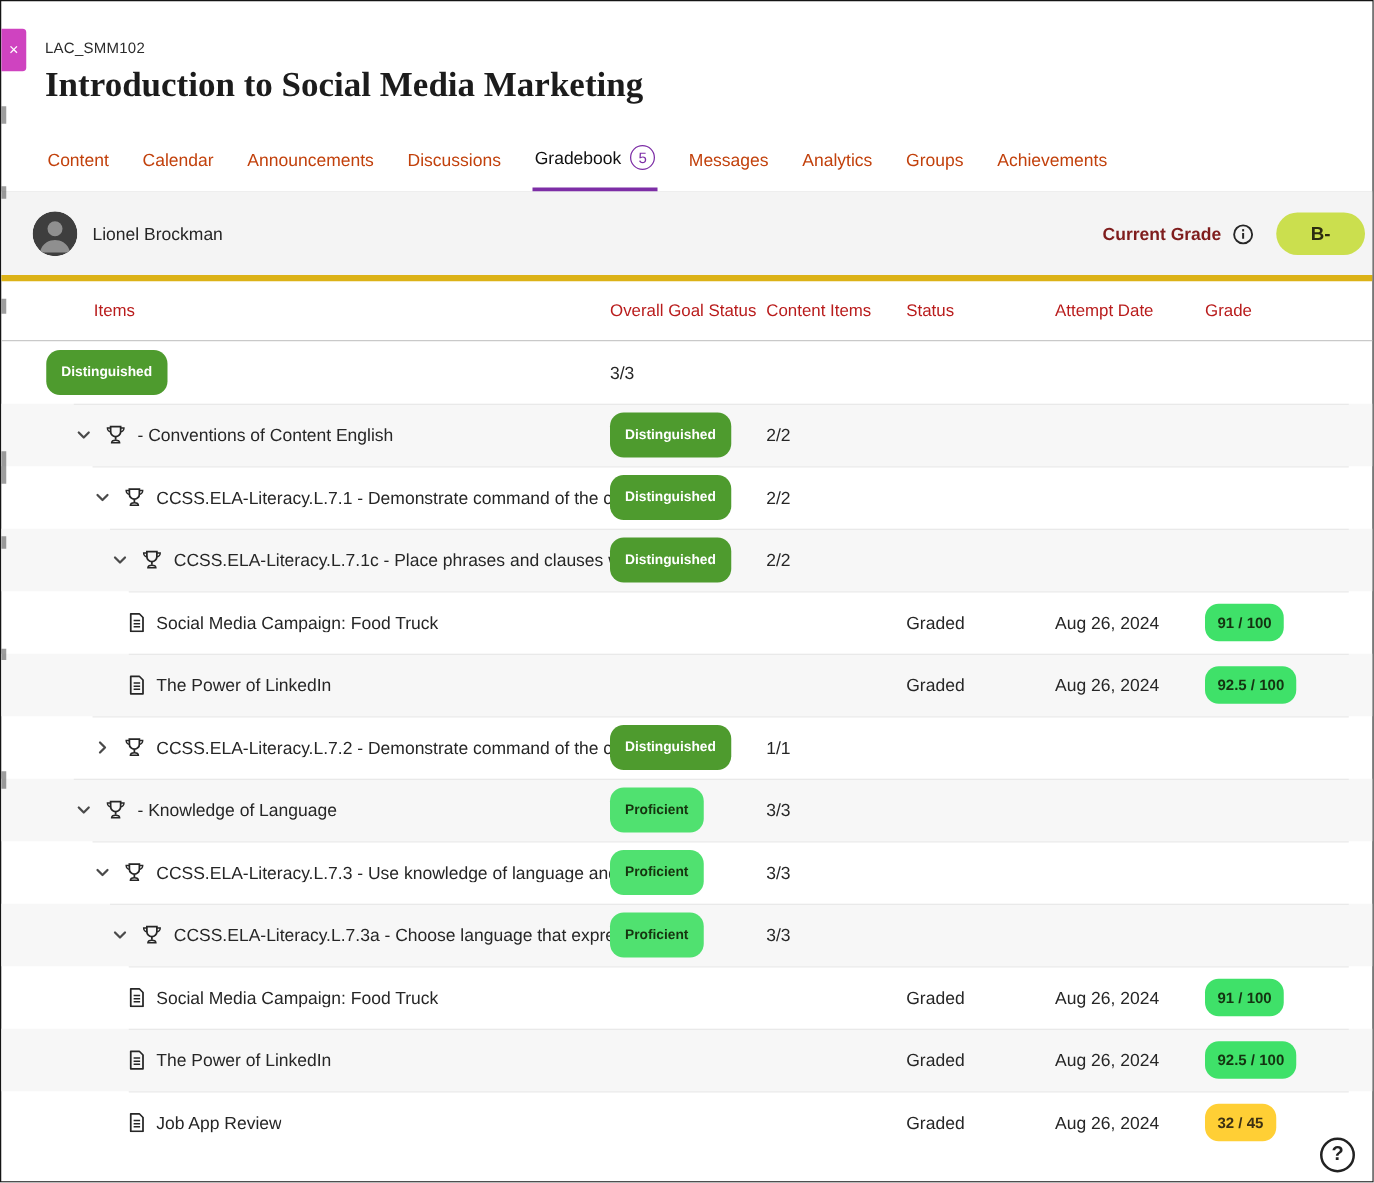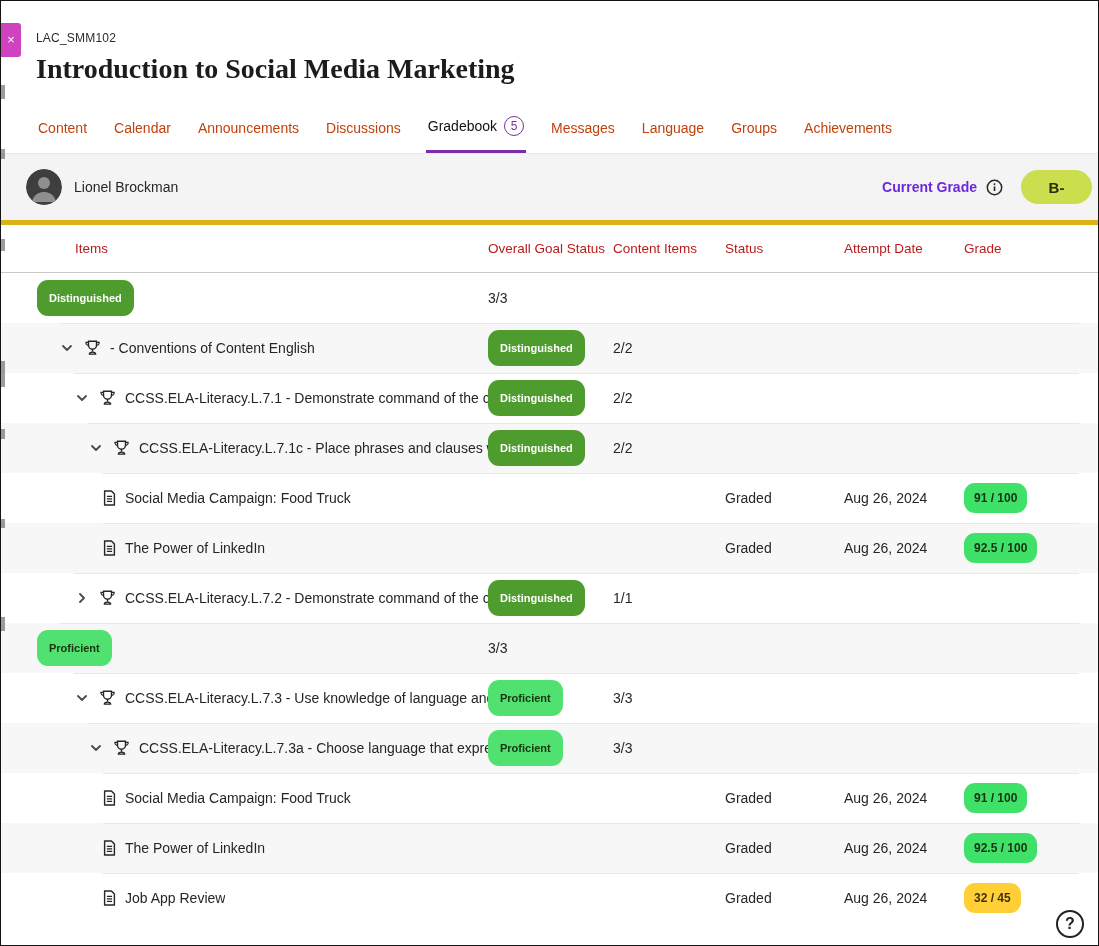--- a/index.html
+++ b/index.html
@@ -57,21 +57,21 @@
   }
 
   
   .student{
     height:66px; background:#f4f4f4; display:flex; align-items:center;
     padding:0 6px 0 25px;
   }
   .avatar{ width:36px; height:36px; border-radius:50%; overflow:hidden; flex:0 0 auto; cursor:pointer; }
   .sname{ margin-left:12px; font-size:14px; color:#262626; }
   .spacer{ flex:1; }
-  .cg-label{ font-size:14px; font-weight:700; color:#6d28d9; }
+  .cg-label{ font-size:14px; font-weight:700; color:#7f1d1d; }
   .info{ margin-left:9px; display:flex; cursor:pointer; }
   .overall-pill{
     margin-left:18px; min-width:71px; height:34px; padding:0 14px;
     background:var(--lime); border-radius:17px;
     display:flex; align-items:center; justify-content:center;
     font-size:15px; font-weight:700; color:#2b2b10; cursor:pointer;
   }
   .goldbar{ height:5px; background:var(--gold); }
 
   
@@ -163,21 +163,21 @@
         <span>Discussions</span>
       </button>
     <button class="tab active">
       <span>Gradebook</span>
       <span class="count">5</span>
     </button>
     <button class="tab">
         <span>Messages</span>
       </button>
     <button class="tab">
-        <span>Language</span>
+        <span>Analytics</span>
       </button>
     <button class="tab">
         <span>Groups</span>
       </button>
     <button class="tab">
         <span>Achievements</span>
       </button>
   </nav>
 
   <section class="student">
@@ -339,20 +339,36 @@
           </span>
           <span class="rlabel">CCSS.ELA-Literacy.L.7.2 - Demonstrate command of the c…</span>
         </div>
         <div class="cell"><span class="badge distinguished">Distinguished</span></div>
         <div class="cell"><span>1/1</span></div>
         <div class="cell"></div>
         <div class="cell"></div>
         <div class="cell"></div>
       </div>
       <div class="trow alt" style="--indent: 22px;">
+        <div class="cell c-items" style="--indent: 22px;">
+          <button class="chev">
+            <svg width="14" height="14" viewBox="0 0 14 14">
+              <path d="M3 5l4 4 4-4" fill="none" stroke="#4a4a4a" stroke-width="1.8" stroke-linecap="round" stroke-linejoin="round"></path>
+            </svg>
+          </button>
+          <span class="gicon">
+            <svg width="17" height="16" viewBox="0 0 17 16">
+              <path d="M4.5 1.2h8v4.1a4 4 0 0 1-8 0z" fill="none" stroke="#262626" stroke-width="1.4"></path>
+              <path d="M4.5 2.4H1.9a2.9 2.9 0 0 0 3 3M12.5 2.4h2.7a2.9 2.9 0 0 1-3 3" fill="none" stroke="#262626" stroke-width="1.1"></path>
+              <path d="M8.5 9.3v2.4" stroke="#262626" stroke-width="1.4"></path>
+              <path d="M5.3 14.2c0-1.3 1.4-2.1 3.2-2.1s3.2.8 3.2 2.1z" fill="none" stroke="#262626" stroke-width="1.2"></path>
+            </svg>
+          </span>
+          <span class="rlabel">- Knowledge of Language</span>
+        </div>
         <div class="cell"><span class="badge proficient">Proficient</span></div>
         <div class="cell"><span>3/3</span></div>
         <div class="cell"></div>
         <div class="cell"></div>
         <div class="cell"></div>
       </div>
       <div class="trow" style="--indent: 37px;">
         <div class="cell c-items" style="--indent: 37px;">
           <button class="chev">
             <svg width="14" height="14" viewBox="0 0 14 14">

